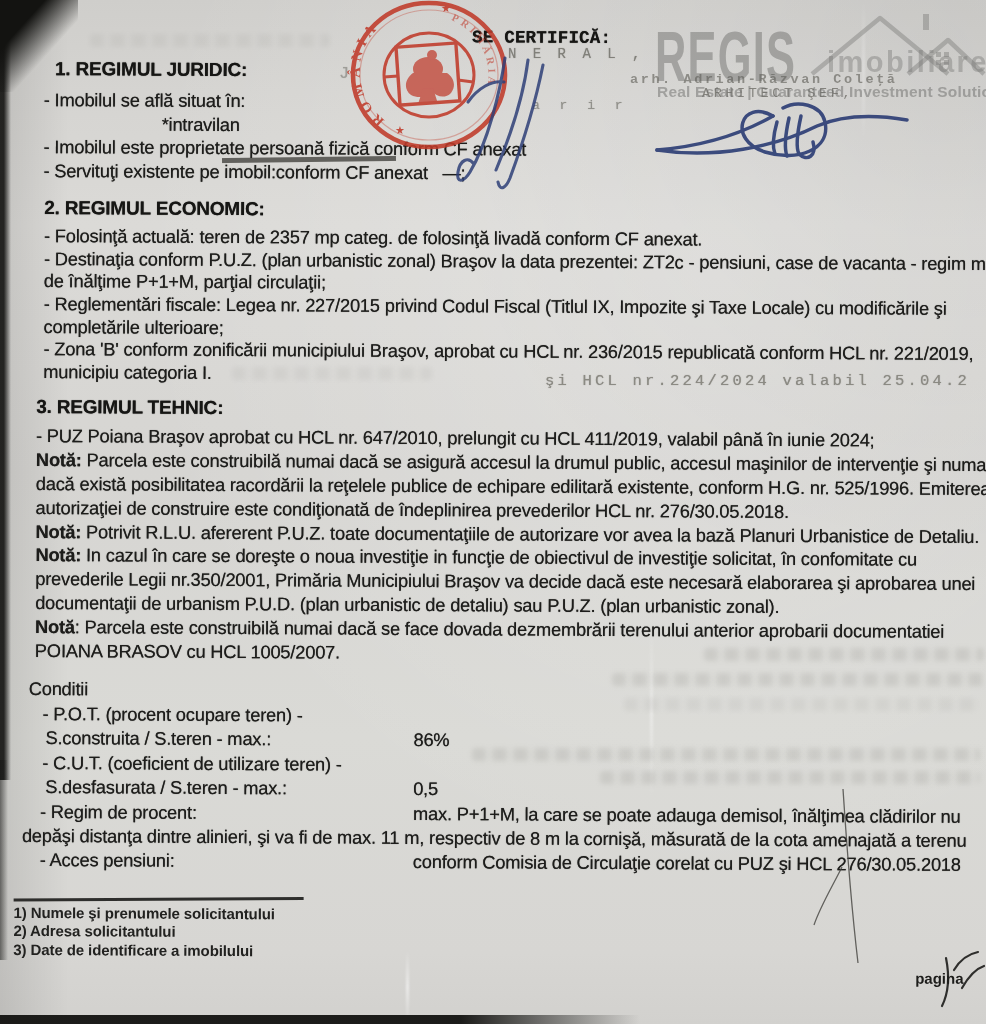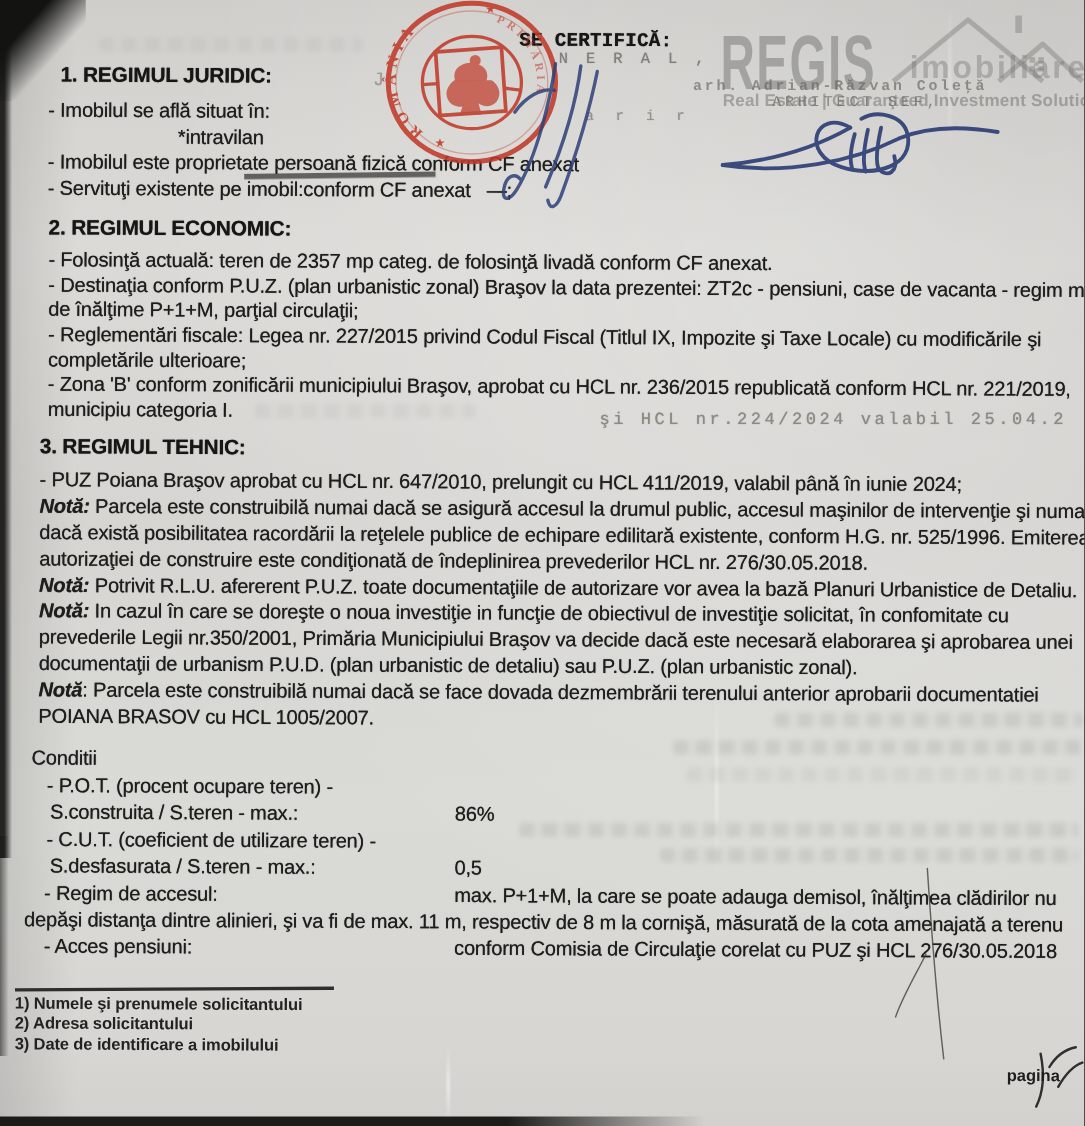--- a/index.html
+++ b/index.html
@@ -19,21 +19,21 @@
   .edge-bottom{left:0;top:1015px;width:640px;height:9px;background:linear-gradient(90deg,rgba(18,18,16,.95) 72%,rgba(18,18,16,0));}
   
   .crease-v{width:3px;background:linear-gradient(180deg,rgba(255,255,255,.0),rgba(255,255,255,.55),rgba(255,255,255,0));filter:blur(1px);}
   .smudge{height:13px;border-radius:4px;filter:blur(2.5px);opacity:.55;
     background:repeating-linear-gradient(90deg, rgba(125,124,118,.30) 0 13px, rgba(125,124,118,.06) 13px 21px);}
   .smudge.light{opacity:.3;}
   
   .doc{position:absolute;left:0;top:0;width:986px;height:1024px;transform:rotate(.3deg);transform-origin:30px 60px;}
   .line{white-space:nowrap;font-size:18.3px;line-height:var(--lh,23px);height:var(--lh,23px);
     letter-spacing:-.2px;color:#1d1d1b;text-shadow:0 0 .7px rgba(29,29,27,.85);}
-  .line b{font-weight:700;font-style:italic;}
+  .line b{font-weight:700;}
   .sec-title{font-size:19px;font-weight:700;letter-spacing:-.2px;white-space:nowrap;color:#161614;text-shadow:0 0 .8px rgba(22,22,20,.9);}
   .certify{font-size:17.5px;font-weight:700;letter-spacing:.2px;color:#161614;text-shadow:0 0 .8px rgba(22,22,20,.9);}
   
   .cond-row{position:relative;white-space:nowrap;}
   .cond-val{position:absolute;left:385px;top:0;white-space:nowrap;font-size:18.3px;letter-spacing:-.2px;
     color:#1d1d1b;text-shadow:0 0 .7px rgba(29,29,27,.85);}
   
   .fn-divider{width:290px;height:2.6px;background:#2e2e2c;transform:rotate(-.6deg);margin-bottom:4px;}
   .fn-line{white-space:nowrap;font-size:15px;font-weight:700;line-height:18.8px;height:18.8px;letter-spacing:-.1px;color:#222220;}
   .pagina{font-size:15px;font-weight:700;color:#1d1d1b;}
@@ -120,21 +120,21 @@
         </div>
     </div>
 
     <div class="abs" style="left:32px;top:676px;">
       <div class="line" style="--lh:26px;">Conditii</div>
       <div id="cond-rows">
           <div class="cond-row line" style="--lh: 24.4px;"><span style="margin-left: 14px;">- P.O.T. (procent ocupare teren) -</span></div>
           <div class="cond-row line" style="--lh: 24.4px;"><span style="margin-left: 17px;">S.construita / S.teren - max.:</span><span class="cond-val">86%</span></div>
           <div class="cond-row line" style="--lh: 24.4px;"><span style="margin-left: 14px;">- C.U.T. (coeficient de utilizare teren) -</span></div>
           <div class="cond-row line" style="--lh: 24.4px;"><span style="margin-left: 17px;">S.desfasurata / S.teren - max.:</span><span class="cond-val">0,5</span></div>
-          <div class="cond-row line" style="--lh: 24.4px;"><span style="margin-left: 12px;">- Regim de accesul:</span><span class="cond-val">max. P+1+M, la care se poate adauga demisol, înălţimea clădirilor nu</span></div>
+          <div class="cond-row line" style="--lh: 24.4px;"><span style="margin-left: 12px;">- Regim de procent:</span><span class="cond-val">max. P+1+M, la care se poate adauga demisol, înălţimea clădirilor nu</span></div>
           <div class="cond-row line" style="--lh: 24.4px;"><span style="margin-left: -6px;">depăşi distanţa dintre alinieri, şi va fi de max. 11 m, respectiv de 8 m la cornişă, măsurată de la cota amenajată a terenu</span></div>
           <div class="cond-row line" style="--lh: 24.4px;"><span style="margin-left: 12px;">- Acces pensiuni:</span><span class="cond-val">conform Comisia de Circulaţie corelat cu PUZ şi HCL 276/30.05.2018</span></div>
         </div>
     </div>
 
     <div class="abs" style="left:18px;top:897px;">
       <div class="fn-divider"></div>
       <div id="fn-lines">
           <div class="fn-line">1) Numele şi prenumele solicitantului</div>
           <div class="fn-line">2) Adresa solicitantului</div>

